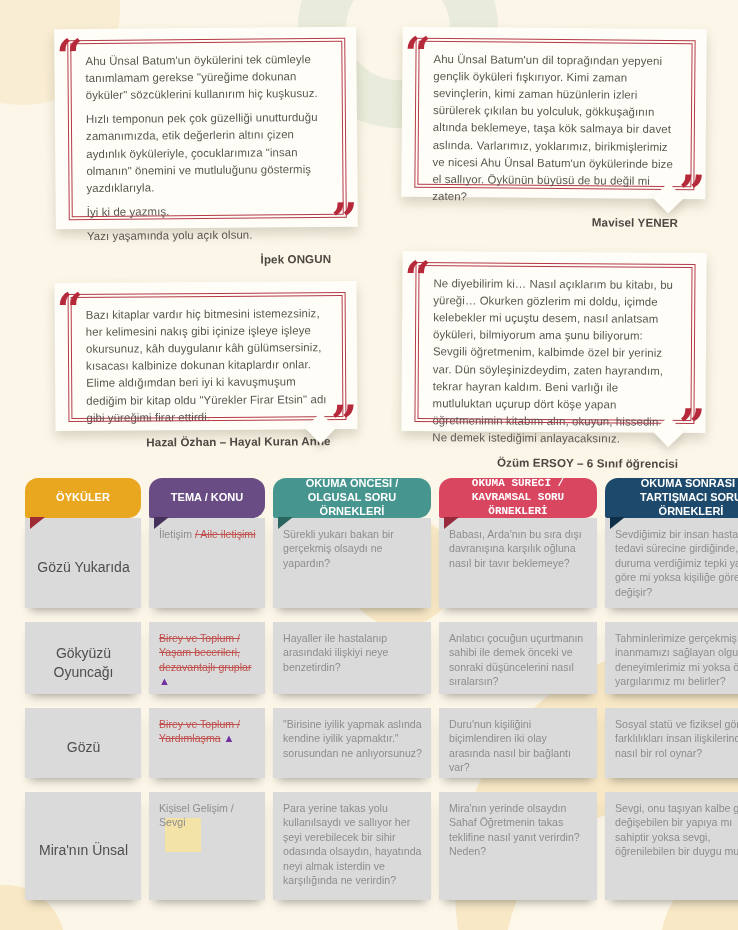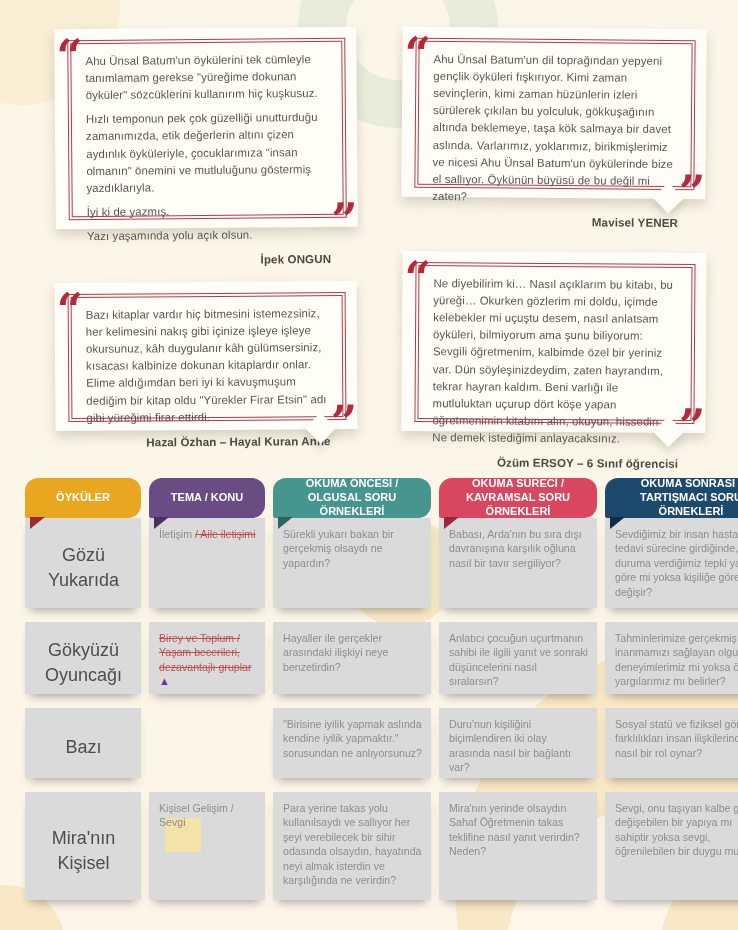--- a/index.html
+++ b/index.html
@@ -81,21 +81,21 @@
   .cell {
     background:#dadada;
     margin-bottom:14px; margin-top:0;
     padding:9px 9px 0 10px;
     font-size:10.6px; line-height:1.36; color:#8d8d8d;
     box-shadow:0 7px 9px -5px rgba(60,60,60,.45);
     position:relative; z-index:1;
   }
   .story {
     display:flex; align-items:center; justify-content:center; text-align:center;
-    font-size:18px; color:#4e4e4e; line-height:1.35;
+    font-size:14px; color:#4e4e4e; line-height:1.35;
   }
   .struck { color:#c0504d; text-decoration:line-through; }
   .caret { color:#7030a0; font-size:11px; font-weight:bold; }
   .hl {
     position:absolute; left:16px; top:26px; width:36px; height:34px;
     background:#f5e3a0; opacity:.9; z-index:0;
   }
   .tema-text { position:relative; z-index:1; }
   .c1{grid-column:1} .c2{grid-column:2} .c3{grid-column:3} .c4{grid-column:4} .c5{grid-column:5}
   .r1{grid-row:2} .r2{grid-row:3} .r3{grid-row:4} .r4{grid-row:5}
@@ -160,52 +160,56 @@
     <span class="fold" style="border-top-color: rgb(70, 48, 92);"></span>
   </div>
   <div class="htab c1" style="background: rgb(232, 167, 31);">
     <span>ÖYKÜLER</span>
     <span class="fold" style="border-top-color: rgb(158, 43, 51);"></span>
   </div>
   <div class="htab c3" style="background: rgb(70, 150, 143);">
     <span>OKUMA ÖNCESİ / OLGUSAL SORU ÖRNEKLERİ</span>
     <span class="fold" style="border-top-color: rgb(43, 101, 96);"></span>
   </div>
-  <div class="htab c4" style="background: rgb(216, 70, 96);">
+  <div class="htab c4" style="background: rgb(216, 70, 96); font-family: Liberation Mono, monospace;">
     <span>OKUMA SÜRECİ / KAVRAMSAL SORU ÖRNEKLERİ</span>
     <span class="fold" style="border-top-color: rgb(151, 41, 61);"></span>
   </div>
   <div class="htab c5" style="background: rgb(29, 74, 108);">
     <span>OKUMA SONRASI / TARTIŞMACI SORU ÖRNEKLERİ</span>
     <span class="fold" style="border-top-color: rgb(14, 47, 71);"></span>
   </div>
 
   <div class="cell story c1 r1">Gözü Yukarıda</div>
   <div class="cell c2 r1">
     <span class="tema-text">İletişim </span><span class="struck">/ Aile iletişimi</span>
   </div>
   <div class="cell c3 r1">Sürekli yukarı bakan bir gerçekmiş olsaydı ne yapardın?</div>
-  <div class="cell c4 r1">Babası, Arda'nın bu sıra dışı davranışına karşılık oğluna nasıl bir tavır sergiliyor?</div>
+  <div class="cell c4 r1">Babası, Arda'nın bu sıra dışı davranışına karşılık oğluna nasıl bir tavır beklemeye?</div>
   <div class="cell c5 r1">Sevdiğimiz bir insan hastalanıp tedavi sürecine girdiğinde, bu duruma verdiğimiz tepki yaşa göre mi yoksa kişiliğe göre mi değişir?</div>
 
   <div class="cell c2 r2">
     <span class="struck">Birey ve Toplum / Yaşam becerileri, dezavantajlı gruplar</span>
     <span class="caret">▲</span>
   </div>
   <div class="cell story c1 r2">Gökyüzü Oyuncağı</div>
-  <div class="cell c3 r2">Hayaller ile gerçekler arasındaki ilişkiyi neye benzetirdin?</div>
-  <div class="cell c4 r2">Anlatıcı çocuğun uçurtmanın sahibi ile ilgili yanıt ve sonraki düşüncelerini nasıl sıralarsın?</div>
+  <div class="cell c3 r2">Hayaller ile hastalanıp arasındaki ilişkiyi neye benzetirdin?</div>
+  <div class="cell c4 r2">Anlatıcı çocuğun uçurtmanın sahibi ile demek önceki ve sonraki düşüncelerini nasıl sıralarsın?</div>
   <div class="cell c5 r2">Tahminlerimize gerçekmiş gibi inanmamızı sağlayan olguları, deneyimlerimiz mi yoksa ön yargılarımız mı belirler?</div>
 
-  <div class="cell story c1 r3">Bazı</div>
+  <div class="cell story c1 r3">Gözü</div>
+  <div class="cell c2 r3">
+    <span class="struck">Birey ve Toplum / Yardımlaşma</span>
+    <span class="caret">▲</span>
+  </div>
   <div class="cell c3 r3">"Birisine iyilik yapmak aslında kendine iyilik yapmaktır." sorusundan ne anlıyorsunuz?</div>
   <div class="cell c4 r3">Duru'nun kişiliğini biçimlendiren iki olay arasında nasıl bir bağlantı var?</div>
   <div class="cell c5 r3">Sosyal statü ve fiziksel görünüş farklılıkları insan ilişkilerinde nasıl bir rol oynar?</div>
 
-  <div class="cell story c1 r4">Mira'nın Kişisel</div>
+  <div class="cell story c1 r4">Mira'nın Ünsal</div>
   <div class="cell c2 r4">
     <div class="hl"></div>
     <span class="tema-text">Kişisel Gelişim / Sevgi</span>
   </div>
   <div class="cell c3 r4">Para yerine takas yolu kullanılsaydı ve sallıyor her şeyi verebilecek bir sihir odasında olsaydın, hayatında neyi almak isterdin ve karşılığında ne verirdin?</div>
   <div class="cell c4 r4">Mira'nın yerinde olsaydın Sahaf Öğretmenin takas teklifine nasıl yanıt verirdin? Neden?</div>
   <div class="cell c5 r4">Sevgi, onu taşıyan kalbe göre değişebilen bir yapıya mı sahiptir yoksa sevgi, öğrenilebilen bir duygu mudur?</div>
 
 </div>
 

